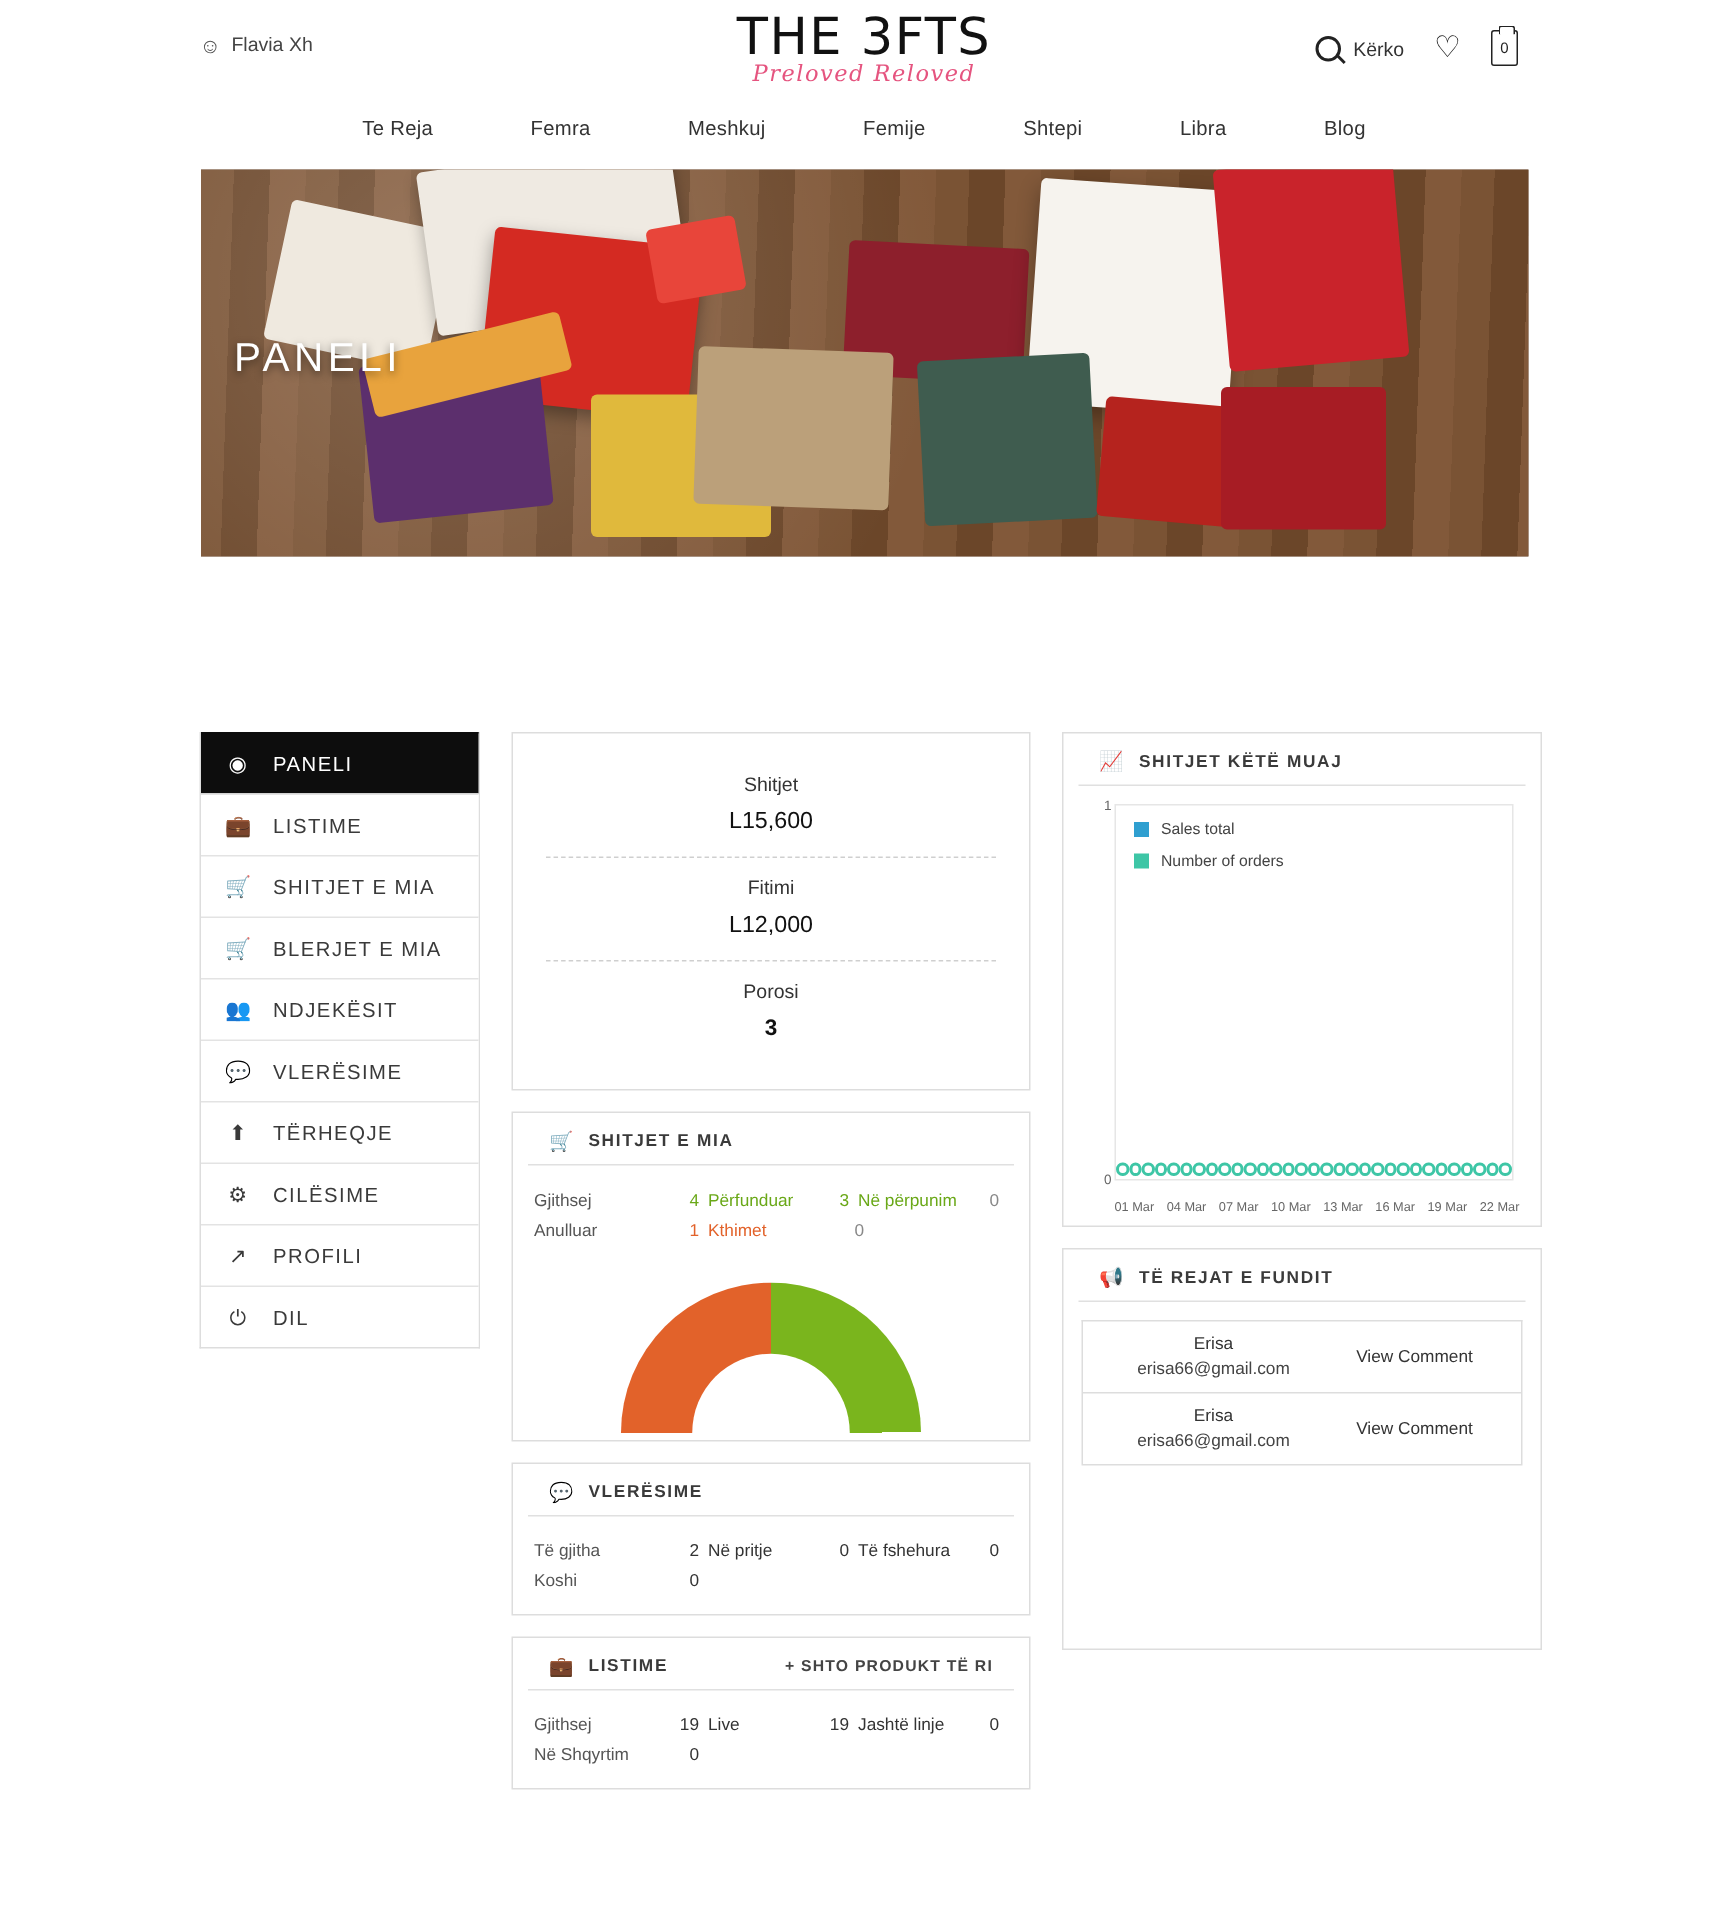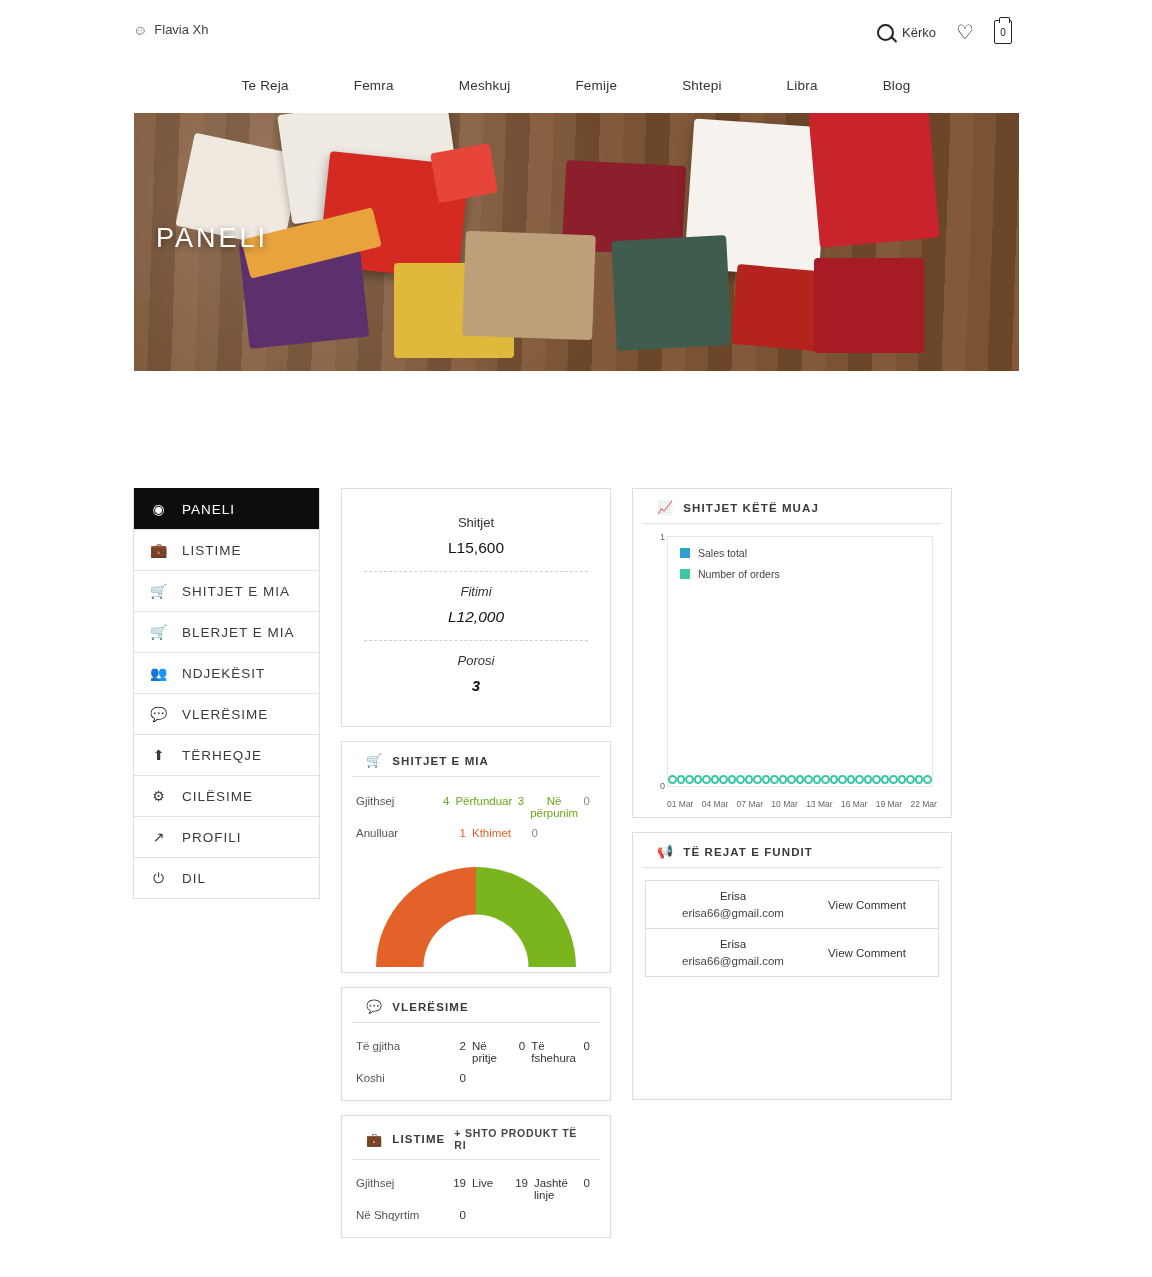--- a/index.html
+++ b/index.html
@@ -105,21 +105,21 @@
     position:absolute; left:22px; top:110px;
     font-size:27px; color:#fff; letter-spacing:3px;
     text-shadow:0 2px 6px rgba(0,0,0,.5);
   }
   
   .dash {
     position:absolute; left:0; top:488px; width:100%;
     display:flex; gap:21px; padding:0 133px;
   }
   .col-left { width:187px; flex:none; }
-  .col-mid  { width:270px; flex:none; display:flex; flex-direction:column; gap:14px;}
+  .col-mid  { width:346px; flex:none; display:flex; flex-direction:column; gap:14px;}
   .col-right{ width:320px; flex:none; display:flex; flex-direction:column; gap:14px;}
   .menu { border:1px solid #ddd; border-top:none; background:#fff; }
   .menu .item {
     display:flex; align-items:center; gap:14px;
     height:41px; padding:0 16px;
     border-top:1px solid #e3e3e3;
     font-size:13.5px; letter-spacing:1px;
     color:#3a3a3a; text-transform:uppercase;
     background:#fff;
   }
@@ -134,32 +134,32 @@
     border-bottom:1px solid #e0e0e0;
     margin:0 10px;
     position:relative;
   }
   .card .hd .ic { color:#777; font-size:13px; }
   .card .hd .right {
     margin-left:auto; font-size:10.5px; letter-spacing:.8px; color:#444;
   }
   .stats { padding:14px 22px 18px 22px; }
   .stat { text-align:center; padding:12px 0 14px 0; }
-  .stat + .stat { border-top:1px dashed #cfcfcf;font-style:italic; }
+  .stat + .stat { border-top:1px dashed #cfcfcf; }
   .stat .lbl { font-size:13px; color:#333; margin-bottom:9px;}
   .stat .val { font-size:15px; color:#111; font-weight:bold;}
   .stat .val.plain { font-weight:normal; font-size:15.5px;}
   .kv {
     display:flex; font-size:11.5px; padding:4px 0;
   }
   .kv .k { width:96px; color:#555; }
   .kv .n { width:14px; text-align:right; margin-right:6px;}
   .kv .t { flex:1; }
   .mia-body { padding:14px 14px 0 14px; }
-  .green { color:#6aa818;text-align:center; }
+  .green { color:#6aa818; }
   .orange{ color:#e2622a; }
   .gray  { color:#888; }
   .donut-wrap { height:105px; position:relative; margin-top:24px; overflow:hidden;}
   .donut {
     position:absolute; left:50%; top:0; transform:translateX(-50%);
     width:200px; height:200px; border-radius:50%;
     background:conic-gradient(from 270deg, #e2622a 0deg 90deg, #7ab51d 90deg 180deg, transparent 180deg 360deg);
   }
   .donut:after {
     content:""; position:absolute; left:50%; top:50%; transform:translate(-50%,-50%);
@@ -199,20 +199,24 @@
   .news-card { height:268px; }
   .lst-body { padding:13px 14px 12px 14px; }
 </style>
 </head>
 <body>
 
 <div class="topbar">
   <div class="account">
     <span class="icon">☺</span>
     <span>Flavia Xh</span>
+  </div>
+  <div class="logo">
+    <div class="main">THE 3FTS</div>
+    <div class="sub">Preloved Reloved</div>
   </div>
   <div class="toprightd">
     <div class="search-box">
       <span class="search-glyph"></span>
       <span class="search-label">Kërko</span>
     </div>
     <span class="heart">♡</span>
     <span class="cart">
       <span>0</span>
     </span>

